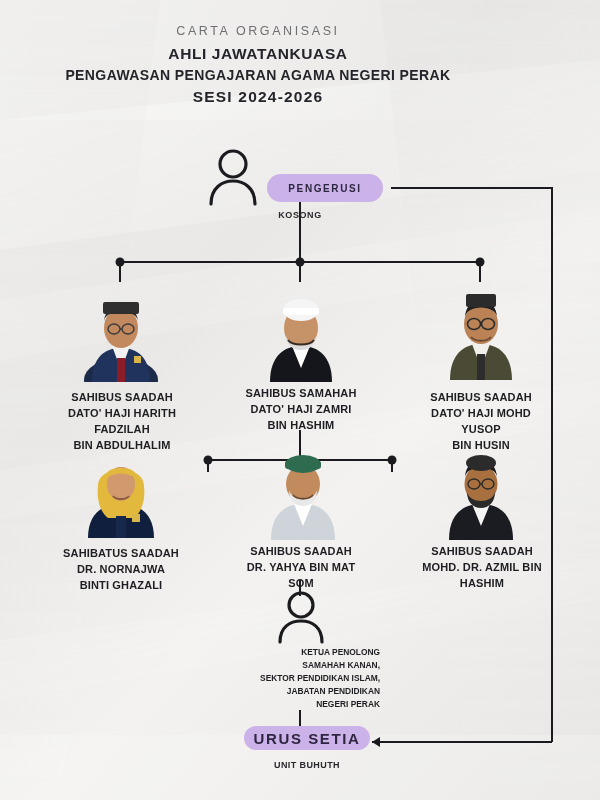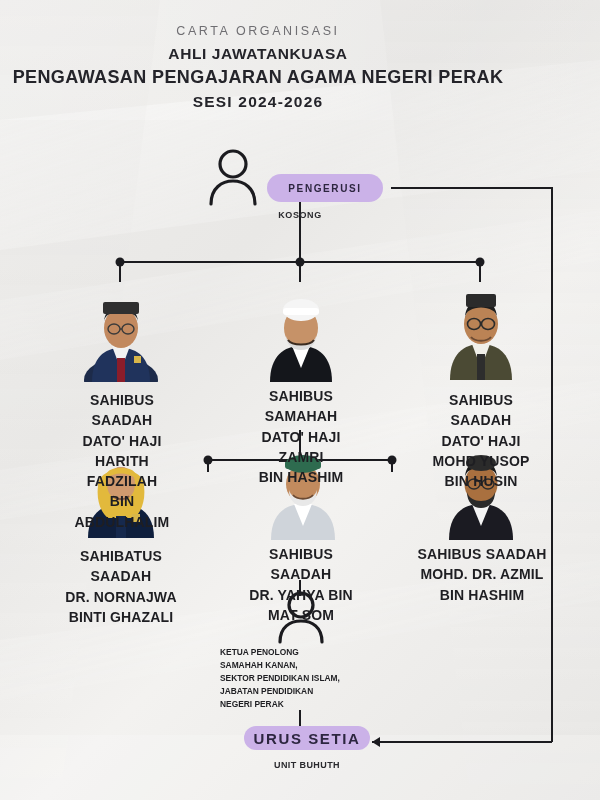--- a/index.html
+++ b/index.html
@@ -46,21 +46,21 @@
     font-weight: 500;
   }
   .header .l2 {
     font-size: 15.5px;
     letter-spacing: 0.6px;
     color: #24242a;
     font-weight: bold;
     margin-top: 7px;
   }
   .header .l3 {
-    font-size: 18px;
+    font-size: 14px;
     letter-spacing: 0.4px;
     color: #24242a;
     font-weight: bold;
     margin-top: 4px;
   }
   .header .l4 {
     font-size: 15.5px;
     letter-spacing: 1.2px;
     color: #24242a;
     font-weight: bold;
@@ -103,21 +103,21 @@
     font-size: 15px;
   }
   .person-icon {
     position: absolute;
     z-index: 4;
   }
   .caption {
     position: absolute;
     z-index: 5;
     text-align: center;
-    font-size: 14px;
+    font-size: 11px;
     font-weight: bold;
     color: #1e1e22;
     line-height: 1.45;
     letter-spacing: 0.15px;
   }
   .kosong {
     position: absolute;
     z-index: 5;
     text-align: center;
     font-size: 9px;
@@ -138,21 +138,21 @@
     position: absolute;
     z-index: 4;
     overflow: hidden;
   }
   .portrait svg {
     display: block;
   }
   .ketua-text {
     position: absolute;
     z-index: 5;
-    text-align: left;
+    text-align: right;
     font-size: 8.4px;
     font-weight: bold;
     color: #1e1e22;
     line-height: 1.55;
     width: 160px;
   }
 </style>
 </head>
 <body>
 

